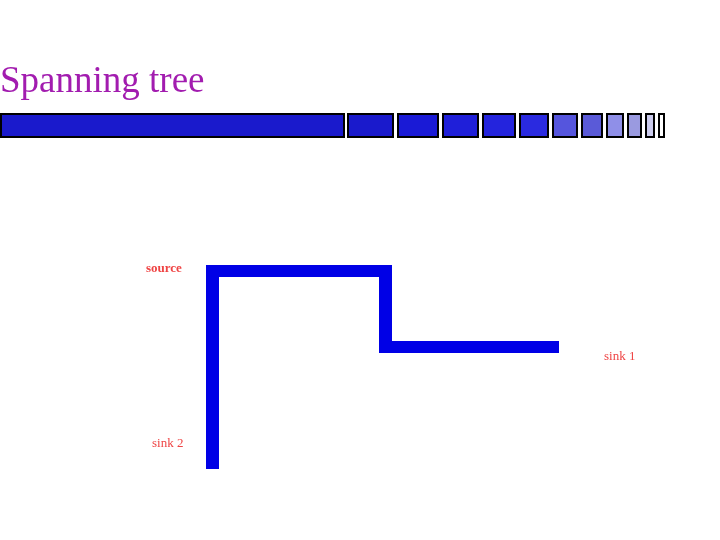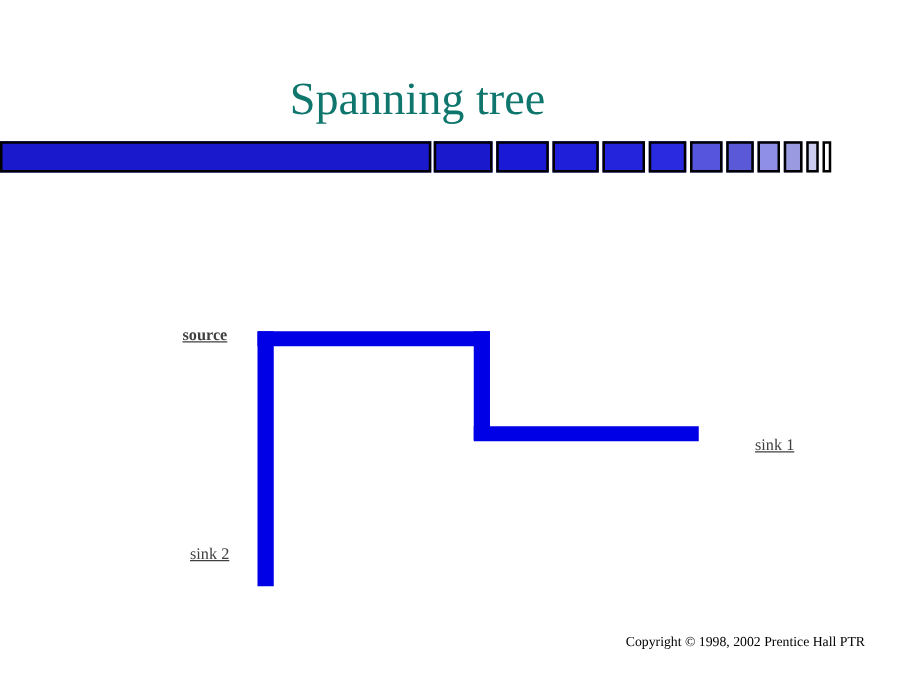--- a/index.html
+++ b/index.html
@@ -21,22 +21,22 @@
     background: #ffffff;
     overflow: hidden;
   }
 
   
   #title {
     position: absolute;
     left: 0px;
     top: 58px;
     width: 668px;
-    text-align: center;
-    color: #0f766e;
+    text-align: left;
+    color: #a21caf;
     font-size: 37px;
     line-height: 44px;
     letter-spacing: 0px;
     white-space: nowrap;
   }
 
   
   #decobar {
     position: absolute;
     left: 0px;
@@ -71,25 +71,24 @@
     top: 240px;
     width: 720px;
     height: 230px;
   }
   .wire {
     position: absolute;
     background: #0000e6;
   }
   .diag-label {
     position: absolute;
-    color: #404040;
+    color: #ef4444;
     font-size: 13px;
     line-height: 16px;
     white-space: nowrap;
-    text-decoration: underline;
   }
   .diag-label.bold {
     font-weight: bold;
   }
 
   
   #footer {
     position: absolute;
     left: 0px;
     top: 508px;
@@ -140,16 +139,15 @@
       <div class="wire" style="left: 206px; top: 25px; width: 13px; height: 204px; background: rgb(0, 0, 230);"></div>
       <div class="wire" style="left: 206px; top: 25px; width: 186px; height: 12px; background: rgb(0, 0, 230);"></div>
       <div class="wire" style="left: 379px; top: 25px; width: 13px; height: 87px; background: rgb(0, 0, 230);"></div>
       <div class="wire" style="left: 379px; top: 101px; width: 180px; height: 12px; background: rgb(0, 0, 230);"></div>
       <div class="diag-label bold" style="left: 146px; top: 20px;">source</div>
       <div class="diag-label" style="left: 580px; top: 108px; margin-left: 24px;">sink 1</div>
       <div class="diag-label" style="left: 152px; top: 195px;">sink 2</div>
     </div>
 
   <div id="footer">
-    <div id="footer-right">Copyright © 1998, 2002 Prentice Hall PTR</div>
   </div>
 
 </div>
 
 </body></html>

